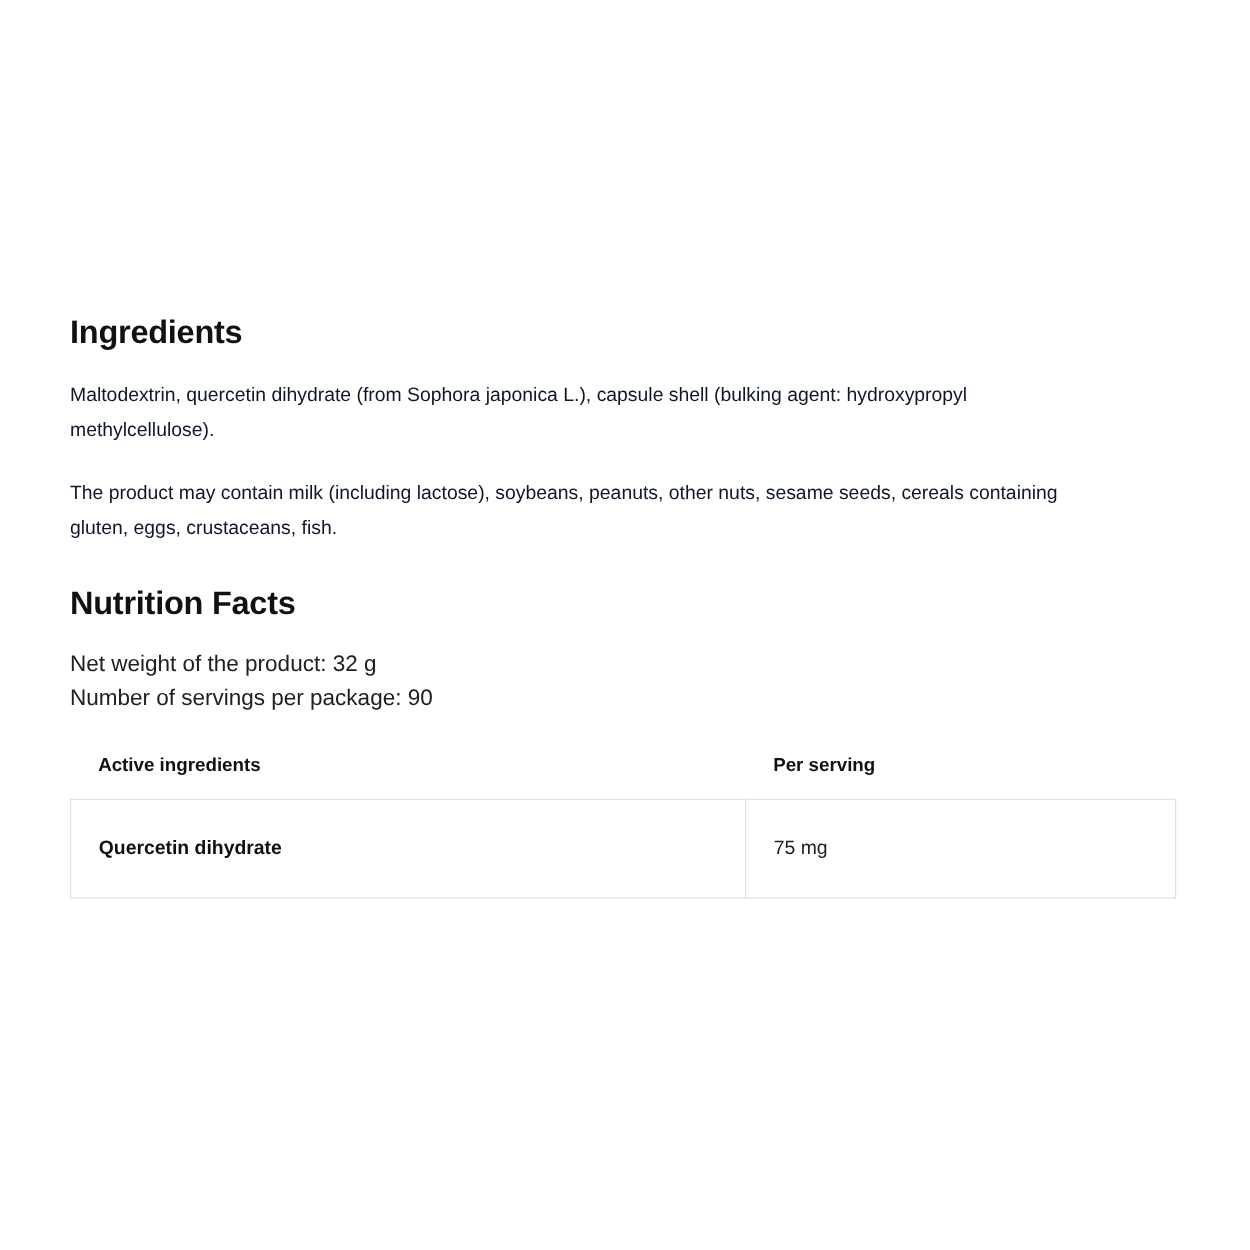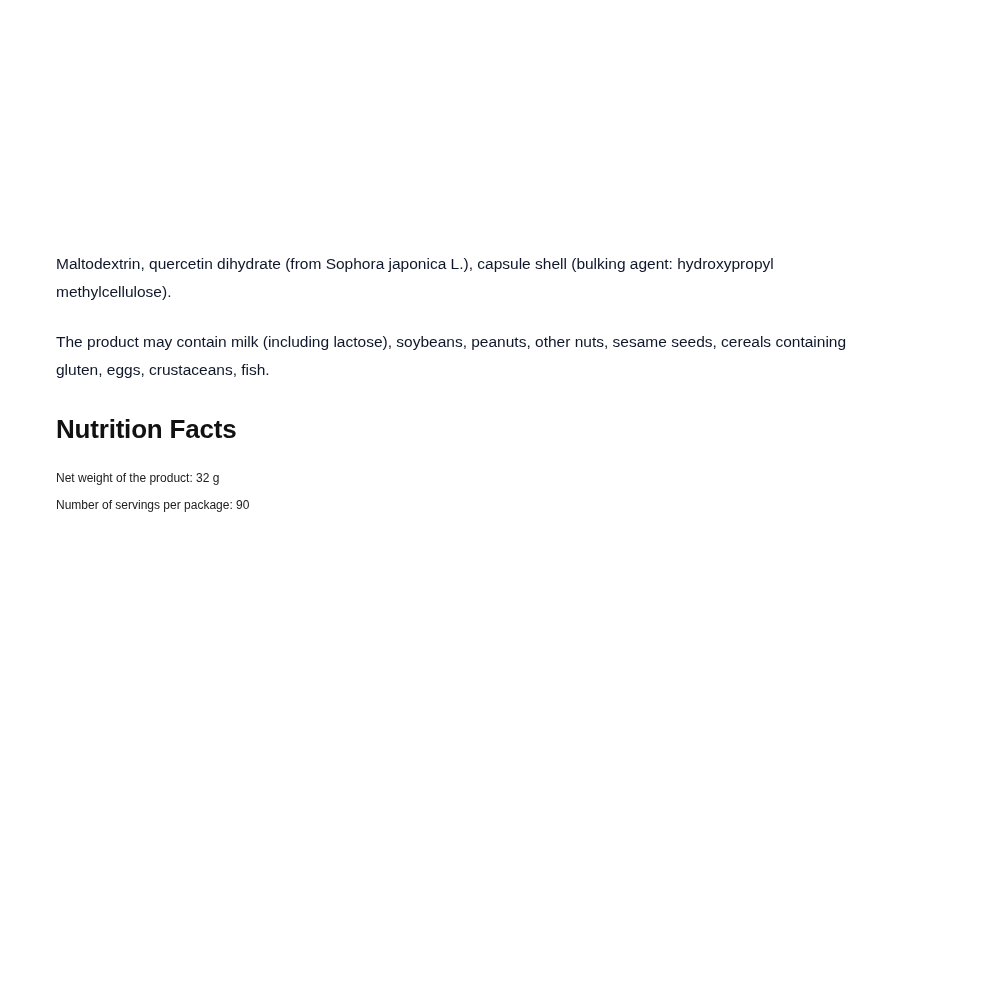--- a/index.html
+++ b/index.html
@@ -46,21 +46,21 @@
     max-width: 830px;
     font-weight: 400;
   }
   p.body-text:last-of-type {
     margin-bottom: 0;
   }
   .facts-lines {
     margin: 0 0 22px 0;
   }
   .facts-lines div {
-    font-size: 12px;
+    font-size: 18px;
     line-height: 27px;
     color: #202020;
   }
   table.nutrition {
     border-collapse: collapse;
     width: 884px;
     table-layout: fixed;
   }
   table.nutrition th {
     text-align: left;
@@ -84,26 +84,45 @@
   }
   table.nutrition col.c1 { width: 540px; }
   table.nutrition col.c2 { width: 344px; }
 </style>
 </head>
 <body>
 
 <div class="page">
   <div class="content">
 
+    <h2 class="section-title">Ingredients</h2>
 
     <p class="body-text">Maltodextrin, quercetin dihydrate (from Sophora japonica L.), capsule shell (bulking agent: hydroxypropyl methylcellulose).</p>
     <p class="body-text">The product may contain milk (including lactose), soybeans, peanuts, other nuts, sesame seeds, cereals containing gluten, eggs, crustaceans, fish.</p>
 
     <h2 class="section-title second">Nutrition Facts</h2>
 
     <div class="facts-lines">
       <div>Net weight of the product: 32 g</div>
       <div>Number of servings per package: 90</div>
     </div>
 
+    <table class="nutrition">
+      <colgroup>
+        <col class="c1">
+        <col class="c2">
+      </colgroup>
+      <thead>
+        <tr>
+          <th>Active ingredients</th>
+          <th>Per serving</th>
+        </tr>
+      </thead>
+      <tbody>
+        <tr>
+          <td class="name">Quercetin dihydrate</td>
+          <td>75 mg</td>
+        </tr>
+      </tbody>
+    </table>
 
   </div>
 </div>
 
 </body></html>

